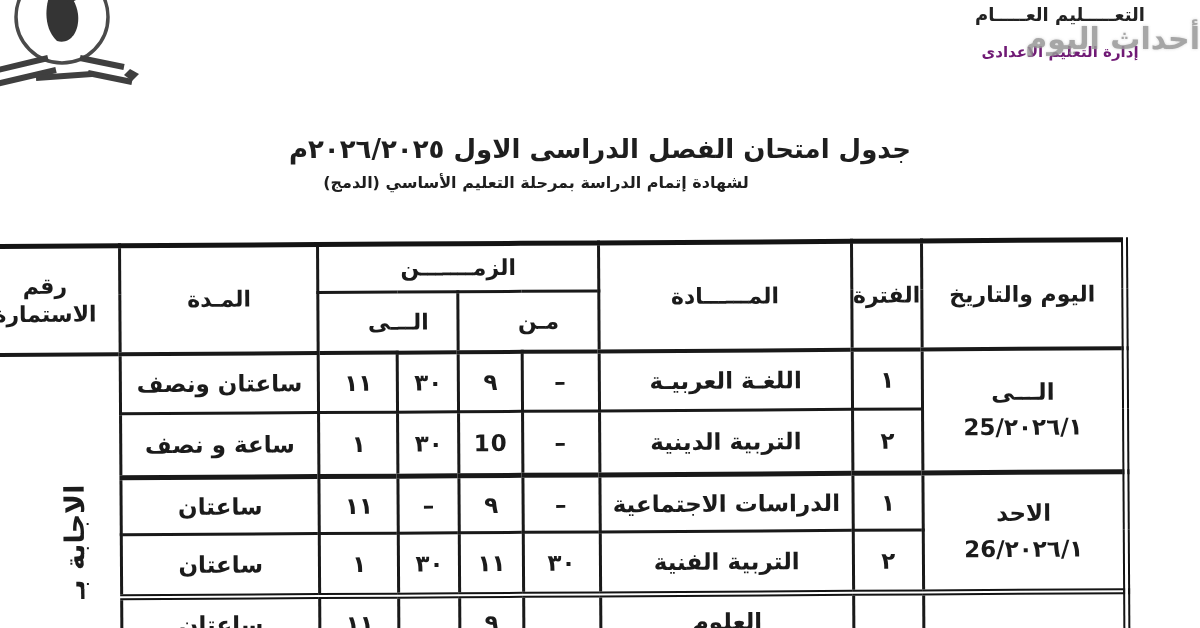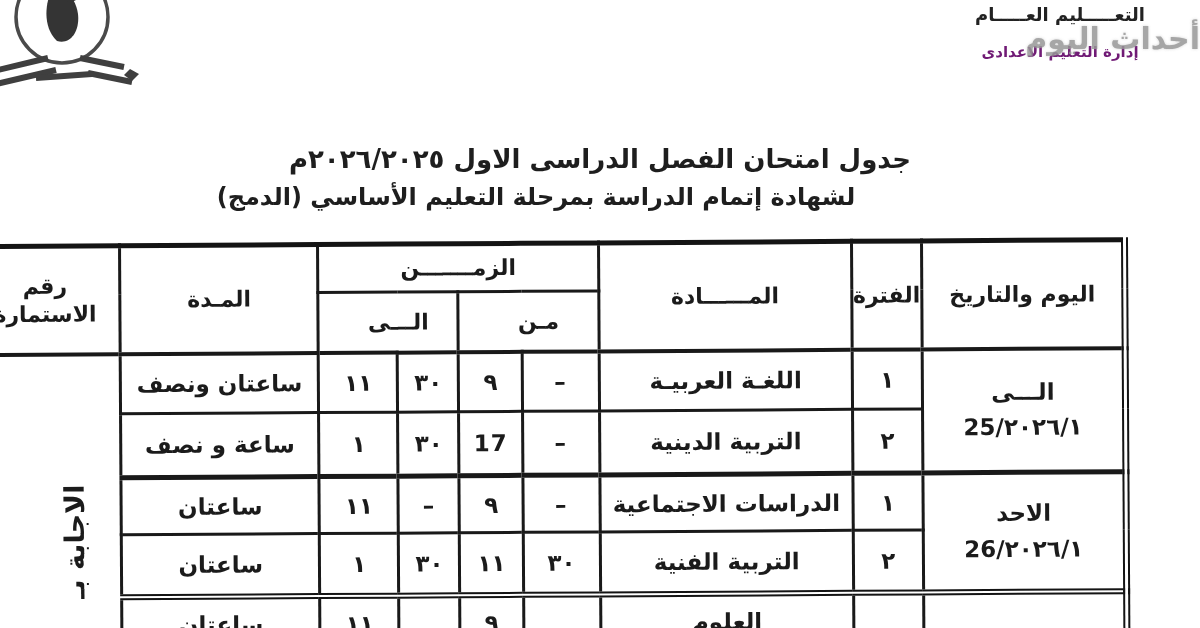--- a/index.html
+++ b/index.html
@@ -12,23 +12,23 @@
   
   .org{position:absolute;top:4px;right:6px;width:268px;text-align:center;font-weight:bold;}
   .org-l1{font-size:18px;white-space:nowrap;color:#222;}
   .org-l2{font-size:15px;margin-top:18px;color:#701a75;}
   .watermark{
     position:absolute;top:21px;right:0;font-size:30px;font-weight:bold;
     color:#979797;opacity:.85;white-space:nowrap;z-index:5;
     text-shadow:0 0 3px rgba(160,160,160,.55);
   }
   
-  .title{position:absolute;top:144px;right:270px;width:660px;text-align:center;font-weight:bold;color:#1e1e1e;}
+  .title{position:absolute;top:134px;right:270px;width:660px;text-align:center;font-weight:bold;color:#1e1e1e;}
   .title-l1{font-size:26px;white-space:nowrap;}
-  .title-l2{font-size:24px;margin-top:9px;white-space:nowrap;transform:translateX(-64px);}
+  .title-l2{font-size:16px;margin-top:9px;white-space:nowrap;transform:translateX(-64px);}
   
   .tbl-wrap{position:absolute;top:244px;left:-32px;}
   table{
     border-collapse:collapse;table-layout:fixed;width:1160px;direction:rtl;
     transform:rotate(-0.35deg);transform-origin:40px 0;
     background:#fff;
   }
   th,td{
     border:3px solid #191919;padding:0;text-align:center;vertical-align:middle;
     font-weight:bold;color:#1b1b1b;background:transparent;
@@ -124,21 +124,21 @@
         <td class="num">١١</td>
         <td>ساعتان ونصف</td>
         <td class="form-col" rowspan="5">
           <div class="vtext">الاجابة بـ</div>
         </td>
       </tr>
       <tr class="r2">
         <td class="num">٢</td>
         <td>التربية الدينية</td>
         <td class="num">–</td>
-        <td class="num">17</td>
+        <td class="num">10</td>
         <td class="num">٣٠</td>
         <td class="num">١</td>
         <td>ساعة و نصف</td>
       </tr>
 
       <tr class="r3 day-sep">
         <td class="day" rowspan="2">
           <div>الاحد</div>
           <div class="num">٢٠٢٦/١/26</div>
         </td>

